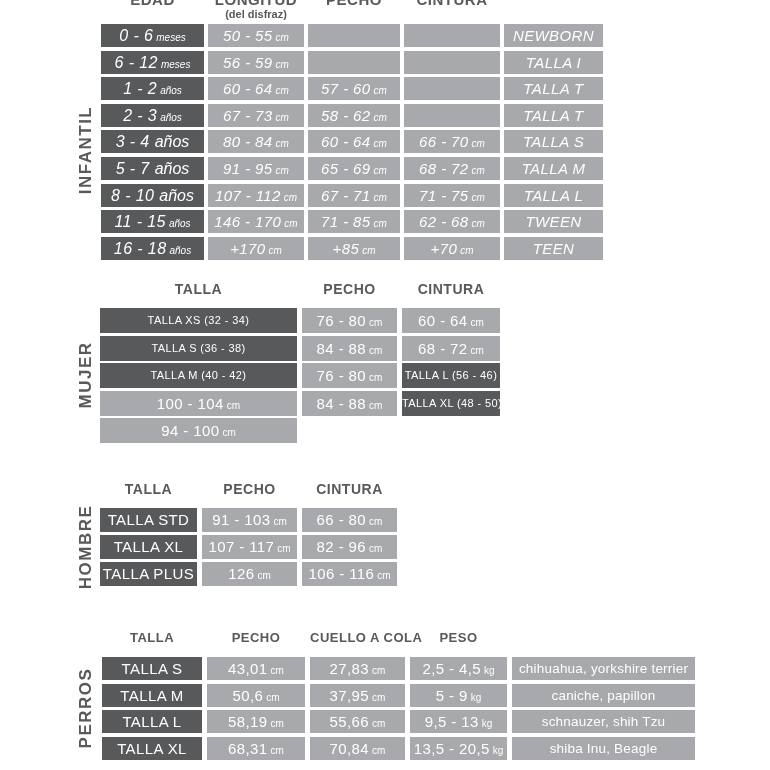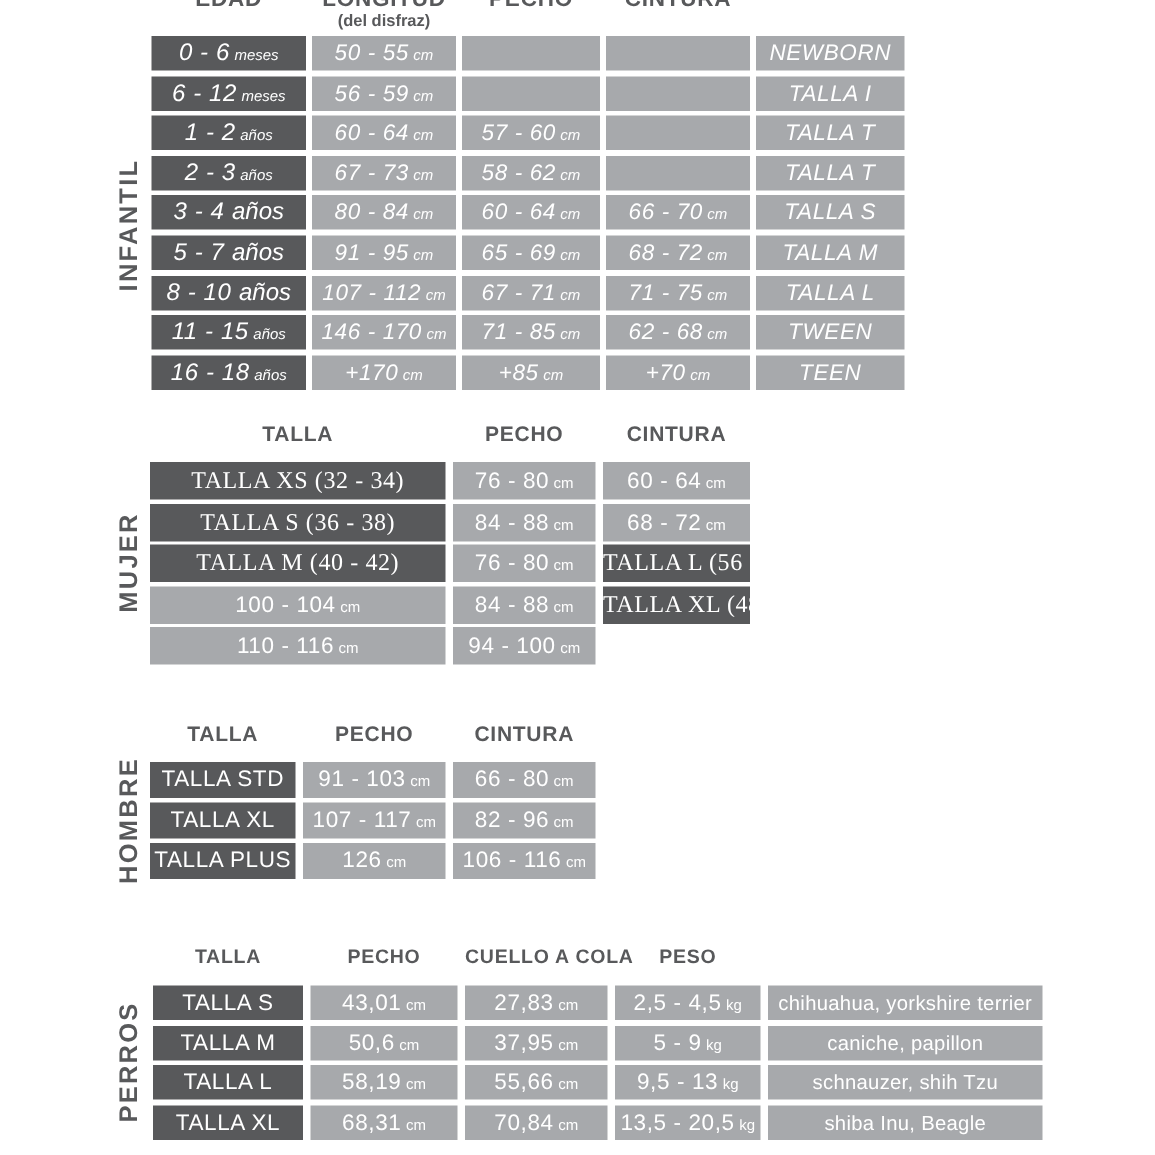--- a/index.html
+++ b/index.html
@@ -26,21 +26,21 @@
   }
 
   
   #inf-hdr{left:101px;top:-8px;grid-template-columns:103px 96px 92px 96px 99px;column-gap:4px;font-size:15px;line-height:16px;}
   #inf-grid{left:101px;top:24px;grid-template-columns:103px 96px 92px 96px 99px;column-gap:4px;grid-auto-rows:23px;row-gap:3.6px;font-size:15px;line-height:23px;font-style:italic;}
   #inf-grid .dark{font-size:16px;}
 
   
   #muj-hdr{left:100px;top:281px;grid-template-columns:197px 95px 98px;column-gap:5px;font-size:14px;line-height:16px;}
   #muj-grid{left:100px;top:308px;grid-template-columns:197px 95px 98px;column-gap:5px;grid-auto-rows:25px;row-gap:2.5px;font-size:15px;line-height:25px;}
-  #muj-grid .dark{font-size:16px;font-family:Liberation Serif, serif;}
+  #muj-grid .dark{font-size:11px;}
 
   
   #hom-hdr{left:100px;top:481px;grid-template-columns:97px 95px 95px;column-gap:5px;font-size:14px;line-height:16px;}
   #hom-grid{left:100px;top:508px;grid-template-columns:97px 95px 95px;column-gap:5px;grid-auto-rows:24px;row-gap:3px;font-size:15px;line-height:24px;}
   #hom-grid .dark{font-size:15px;}
 
   
   #per-hdr{left:102px;top:630px;grid-template-columns:100px 98px 95px 97px 183px;column-gap:5px;font-size:13px;line-height:15px;}
   #per-grid{left:102px;top:657px;grid-template-columns:100px 98px 95px 97px 183px;column-gap:5px;grid-auto-rows:23px;row-gap:3.5px;font-size:15px;line-height:23px;}
   #per-grid .raza{font-size:13.5px;letter-spacing:.2px;}
@@ -122,21 +122,20 @@
     <div class="cell light"><span>60 - 64</span><span class="u">cm</span></div>
     <div class="cell dark">TALLA S (36 - 38)</div>
     <div class="cell light"><span>84 - 88</span><span class="u">cm</span></div>
     <div class="cell light"><span>68 - 72</span><span class="u">cm</span></div>
     <div class="cell dark">TALLA M (40 - 42)</div>
     <div class="cell light"><span>76 - 80</span><span class="u">cm</span></div>
     <div class="cell dark">TALLA L (56 - 46)</div>
     <div class="cell light"><span>100 - 104</span><span class="u">cm</span></div>
     <div class="cell light"><span>84 - 88</span><span class="u">cm</span></div>
     <div class="cell dark">TALLA XL (48 - 50)</div>
-    <div class="cell light"><span>110 - 116</span><span class="u">cm</span></div>
     <div class="cell light"><span>94 - 100</span><span class="u">cm</span></div>
   </div>
 
 <div class="hdr-row" id="hom-hdr">
   <div class="hdr">TALLA</div>
   <div class="hdr">PECHO</div>
   <div class="hdr">CINTURA</div>
 </div>
 <div class="grid" id="hom-grid">
     <div class="cell dark">TALLA STD</div>

